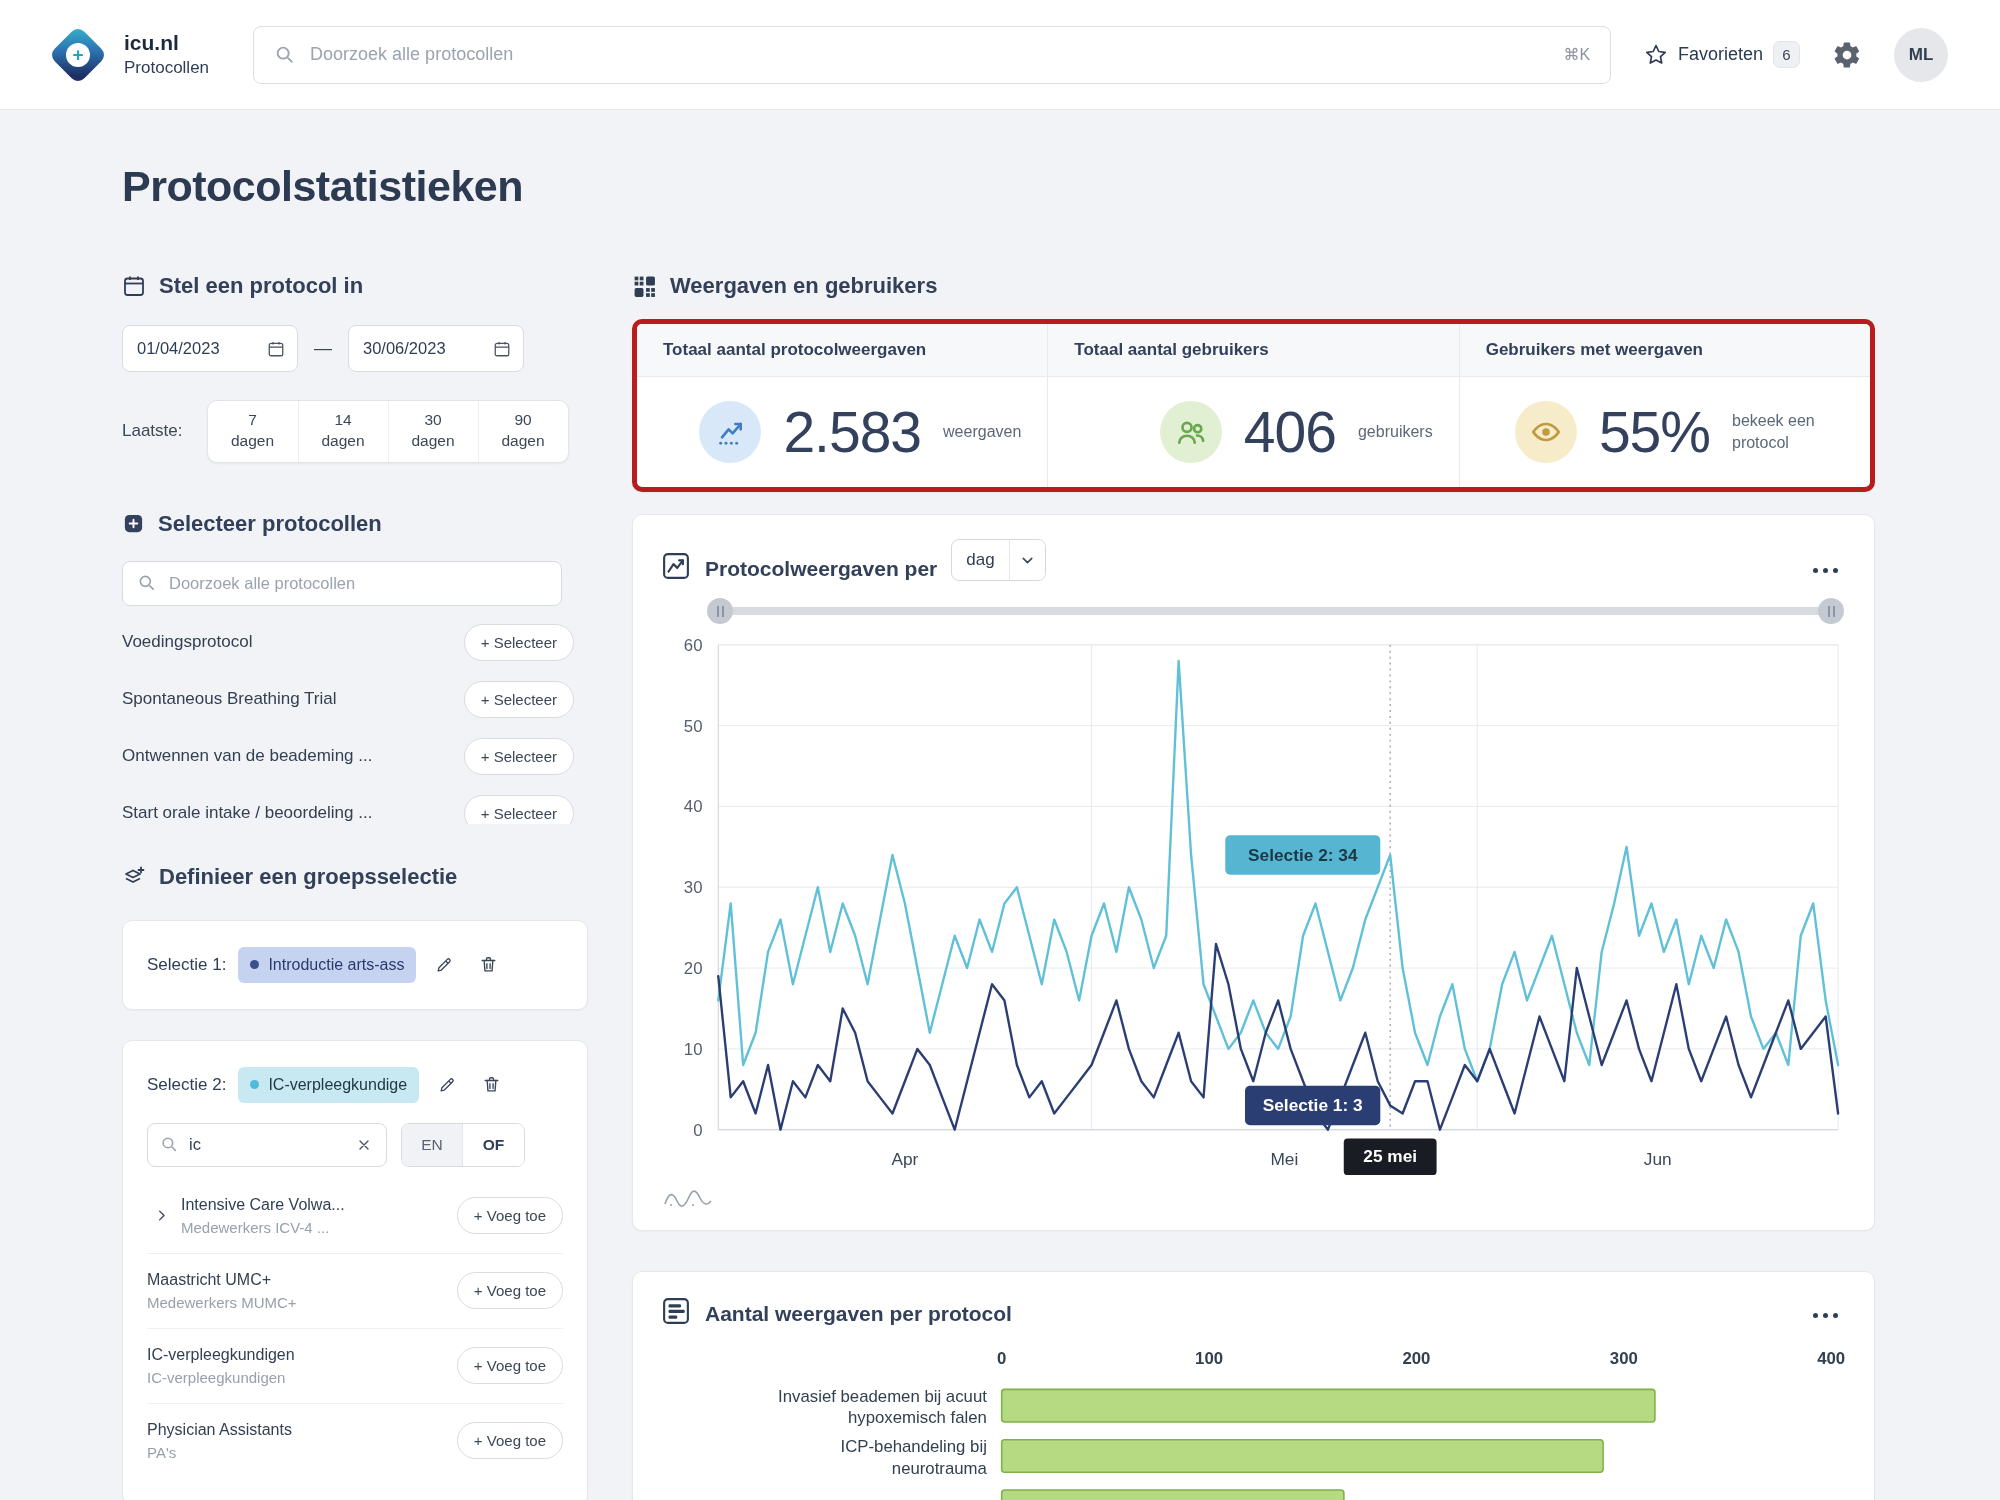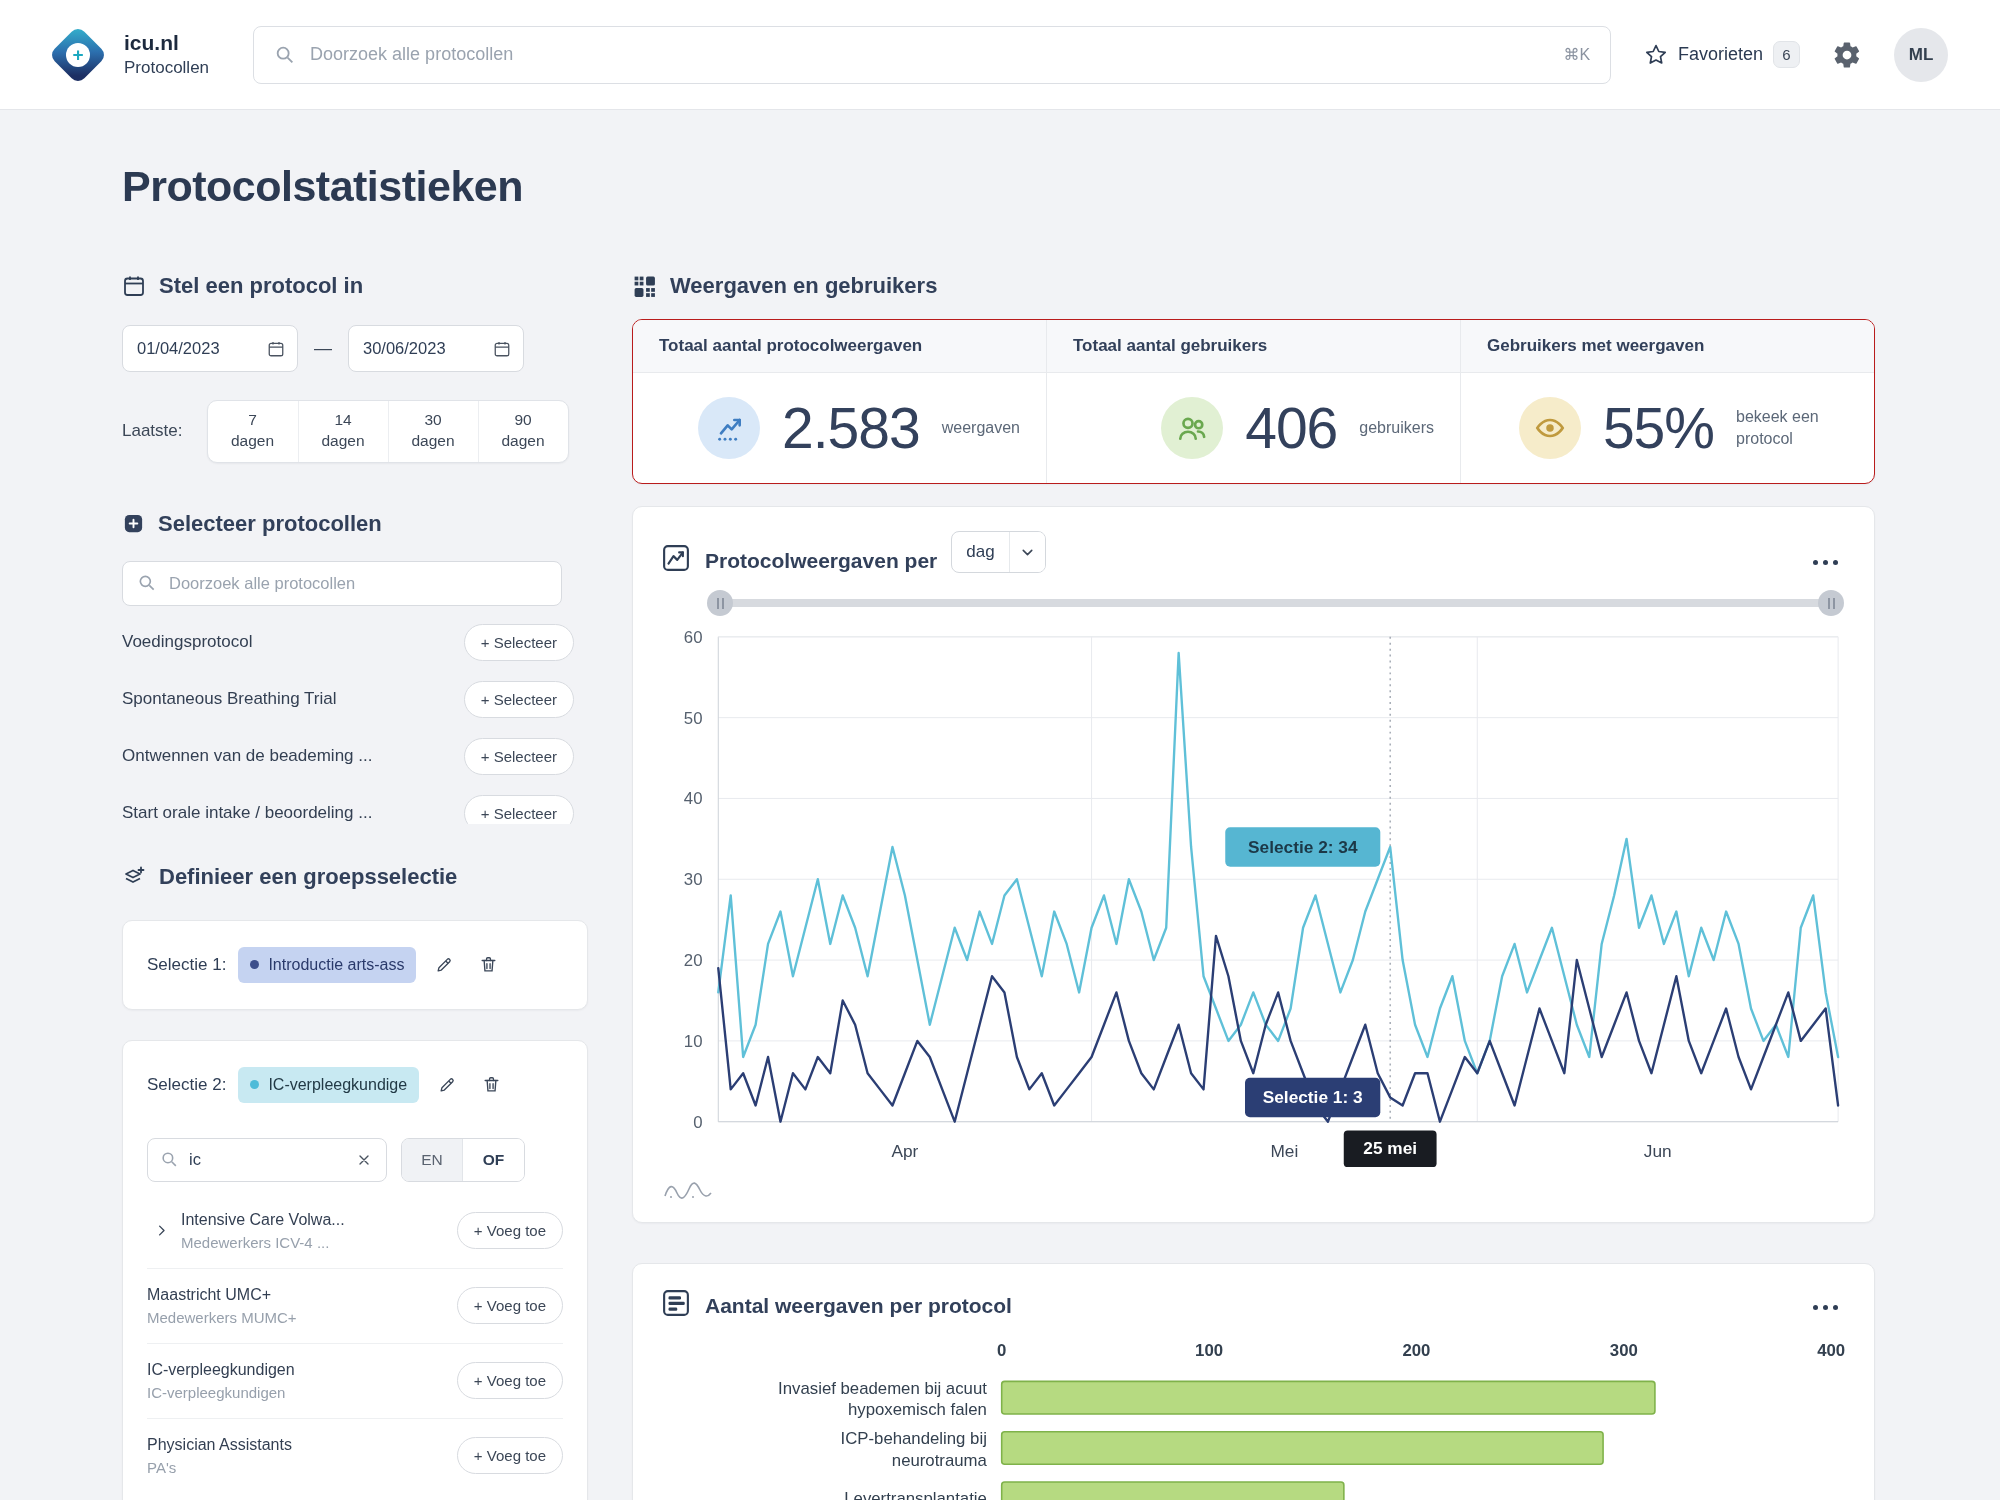--- a/index.html
+++ b/index.html
@@ -109,42 +109,42 @@
     display: flex; align-items: center; gap: 9px; height: 36px; padding: 0 12px;
     border-radius: 6px; font-size: 16px; max-width: 185px;
   }
   .chip span.chip-txt { white-space: nowrap; overflow: hidden; }
   .chip1 { background: #c5d3f1; color: #2a3a6b; }
   .chip1 .dot { width: 9px; height: 9px; border-radius: 50%; background: #3d4f8c; flex: none; }
   .chip2 { background: #c8e9f2; color: #223a46; }
   .chip2 .dot { width: 9px; height: 9px; border-radius: 50%; background: #4fbbd8; flex: none; }
   .icon-btn { width: 32px; height: 32px; display: flex; align-items: center; justify-content: center; background: none; border: none; flex: none; }
 
-  .filter-row { display: flex; align-items: center; gap: 14px; margin-top: 35px; }
+  .filter-row { display: flex; align-items: center; gap: 14px; margin-top: 20px; }
   .mini-search {
     width: 240px; height: 44px; border: 1.5px solid #d8dbe0; border-radius: 8px; background: #fff;
     display: flex; align-items: center; gap: 10px; padding: 0 10px 0 12px;
   }
   .mini-search input { flex: 1; border: none; font-size: 16.5px; color: #2f3e55; min-width: 0; }
   .toggle { display: flex; height: 44px; border: 1.5px solid #d8dbe0; border-radius: 8px; overflow: hidden; background: #fff; }
   .tg { width: 61px; display: flex; align-items: center; justify-content: center; font-size: 15.5px; border: none; }
   .tg-en { background: #f0f2f5; color: #5a6370; border-right: 1.5px solid #e2e5e9; }
   .tg-of { background: #fff; color: #2f3e55; font-weight: 600; }
 
   .org-list { margin-top: 12px; }
   .org-row { display: flex; align-items: center; padding: 17px 0; border-top: 1px solid #eef0f2; gap: 6px; }
   .org-row:first-child { border-top: none; }
   .chev-btn { width: 28px; height: 28px; display: flex; align-items: center; justify-content: center; background: none; border: none; flex: none; }
   .org-texts { flex: 1; min-width: 0; }
   .org-title { font-size: 16px; color: #333f52; margin-bottom: 5px; white-space: nowrap; overflow: hidden; }
   .org-sub { font-size: 15px; color: #97a0ac; white-space: nowrap; overflow: hidden; }
 
   
   .stats {
-    display: flex; margin-top: 20px; background: #fff; border: 1px solid #b91c1c; border-radius: 10px;
+    display: flex; margin-top: 20px; background: #fff; border: 5px solid #b91c1c; border-radius: 10px;
     overflow: hidden; box-shadow: 0 1px 2px rgba(16,24,40,.04);
   }
   .stat { flex: 1; border-left: 1px solid #e8eaed; min-width: 0; }
   .stat:first-child { border-left: none; }
   .stat-h { background: #f7f8fa; border-bottom: 1px solid #e8eaed; padding: 16px 26px; font-size: 17px; font-weight: 700; color: #32405a; white-space: nowrap; }
   .stat-b { display: flex; align-items: center; gap: 22px; padding: 22px 26px; justify-content: flex-end; }
   .stat-ic { width: 62px; height: 62px; border-radius: 50%; flex: none; display: flex; align-items: center; justify-content: center; }
   .ic-blue { background: #d9e8f8; }
   .ic-green { background: #e1f0d3; }
   .ic-yellow { background: #f6ecca; }

